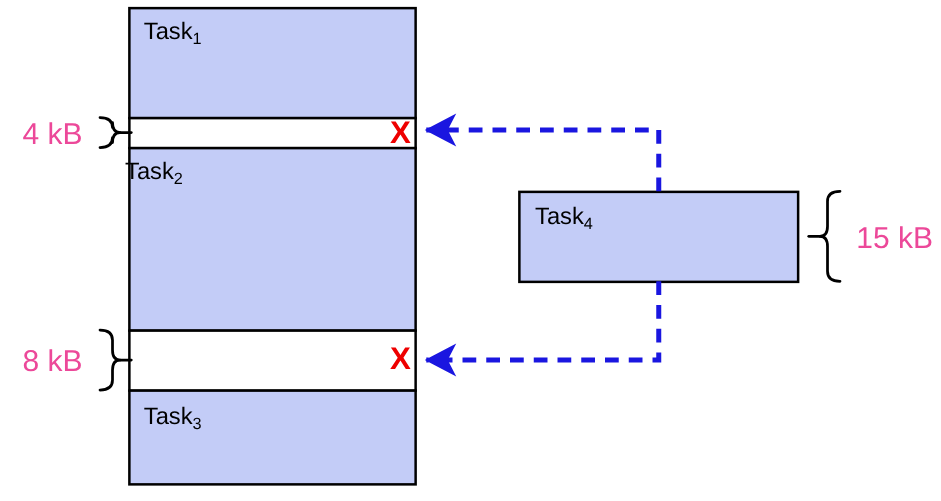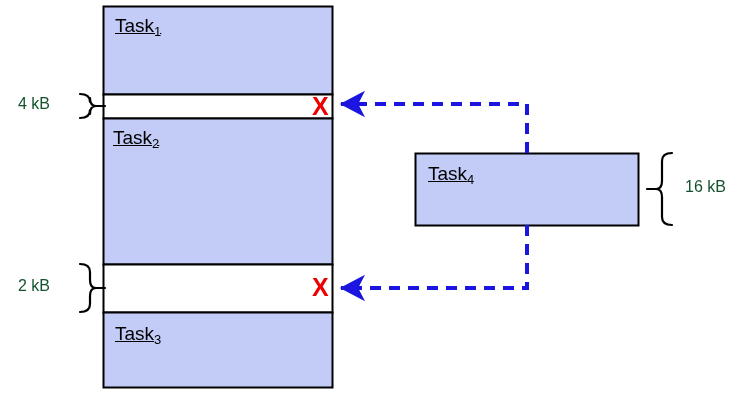--- a/index.html
+++ b/index.html
@@ -24,33 +24,32 @@
     width: 753px;
     height: 401px;
   }
   .blk-label {
     position: absolute;
     font-family: "Liberation Sans", sans-serif;
     font-size: 19px;
     color: #000000;
     white-space: nowrap;
     line-height: 1;
-    text-decoration: underline;
   }
   .blk-label sub {
     font-size: 13px;
     vertical-align: baseline;
     position: relative;
     top: 4px;
   }
   .size-label {
     position: absolute;
     font-family: "Liberation Sans", sans-serif;
-    font-size: 16px;
-    color: #14532d;
+    font-size: 24px;
+    color: #ec4899;
     white-space: nowrap;
     line-height: 1;
   }
   .xmark {
     position: absolute;
     font-family: "Liberation Sans", sans-serif;
     font-size: 25px;
     font-weight: bold;
     color: #ee0000;
     line-height: 1;
@@ -91,23 +90,23 @@
       </g>
 
     <g id="g-arrows">
         <polyline points="527,153 527,104 341,104" fill="none" stroke="#1a16e0" stroke-width="4" stroke-dasharray="11 8" stroke-linecap="butt" marker-end="url(#bluehead)"></polyline>
         <polyline points="527,225 527,288 341,288" fill="none" stroke="#1a16e0" stroke-width="4" stroke-dasharray="11 8" stroke-linecap="butt" marker-end="url(#bluehead)"></polyline>
       </g>
   </svg>
 
   <div id="text-layer">
       <div class="blk-label" style="left: 115px; top: 16px;"><span>Task</span><sub>1</sub></div>
-      <div class="blk-label" style="left: 113px; top: 128px;"><span>Task</span><sub>2</sub></div>
+      <div class="blk-label" style="left: 100px; top: 128px;"><span>Task</span><sub>2</sub></div>
       <div class="blk-label" style="left: 115px; top: 324px;"><span>Task</span><sub>3</sub></div>
       <div class="blk-label" style="left: 428px; top: 164px; text-align: center;"><span>Task</span><sub>4</sub></div>
       <div class="size-label" style="left: 18px; top: 96px;">4 kB</div>
-      <div class="size-label" style="left: 18px; top: 278px;">2 kB</div>
-      <div class="size-label" style="left: 685px; top: 179px;">16 kB</div>
+      <div class="size-label" style="left: 18px; top: 278px;">8 kB</div>
+      <div class="size-label" style="left: 685px; top: 179px;">15 kB</div>
       <div class="xmark" style="left: 312px; top: 94px; color: rgb(238, 0, 0);">X</div>
       <div class="xmark" style="left: 312px; top: 275px; color: rgb(238, 0, 0);">X</div>
     </div>
 
 </div>
 
 </body></html>

